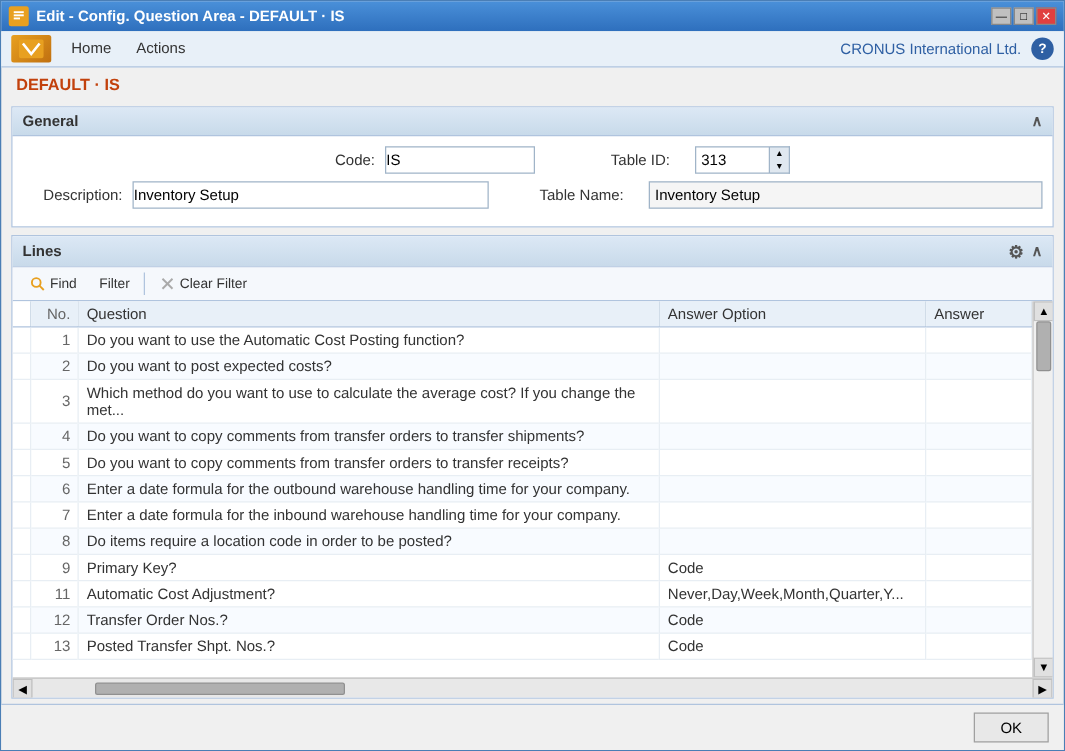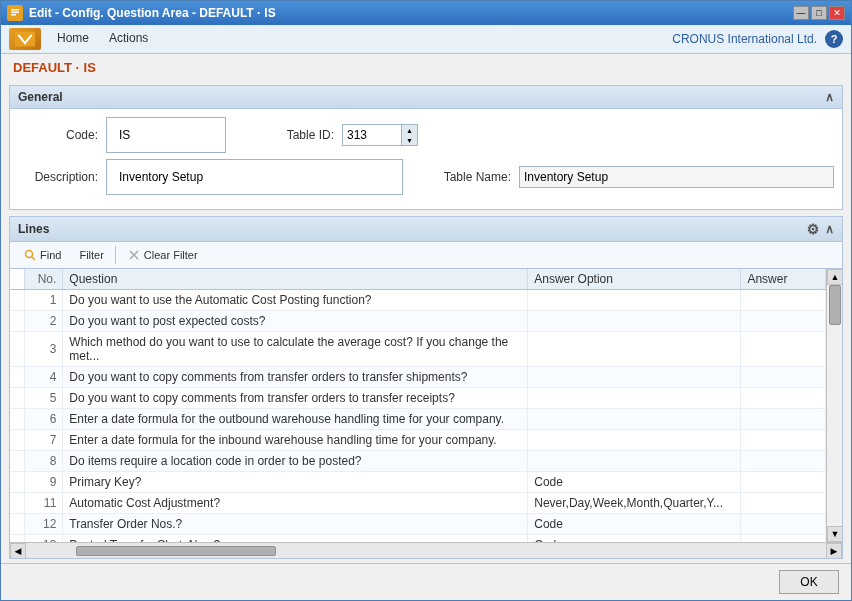--- a/index.html
+++ b/index.html
@@ -150,45 +150,46 @@
       cursor: pointer;
     }
     .section-body {
       padding: 8px;
     }
     .form-row {
       display: flex;
       align-items: center;
       margin-bottom: 6px;
       gap: 8px;
+      justify-content: center;
     }
     .form-label {
       width: 80px;
       font-size: 12px;
       color: #333;
       text-align: right;
       flex-shrink: 0;
     }
     .form-input {
       border: 1px solid #a0b4c8;
-      padding: 2px 12px;
-      font-size: 12px;
-      height: 36px;
+      padding: 2px 0;
+      font-size: 12px;
+      height: 22px;
       background: white;
     }
     .form-input-code { width: 120px; }
     .form-input-desc { width: 300px; }
     .form-input-readonly {
       background: #f5f5f5;
       border: 1px solid #d0d0d0;
     }
     .form-group-right {
       display: flex;
       align-items: center;
-      gap: 8px;
+      gap: 20px;
       margin-left: 20px;
     }
     .table-id-input {
       width: 60px;
       border: 1px solid #a0b4c8;
       padding: 2px 4px;
       font-size: 12px;
       height: 22px;
     }
     .table-id-wrapper {

